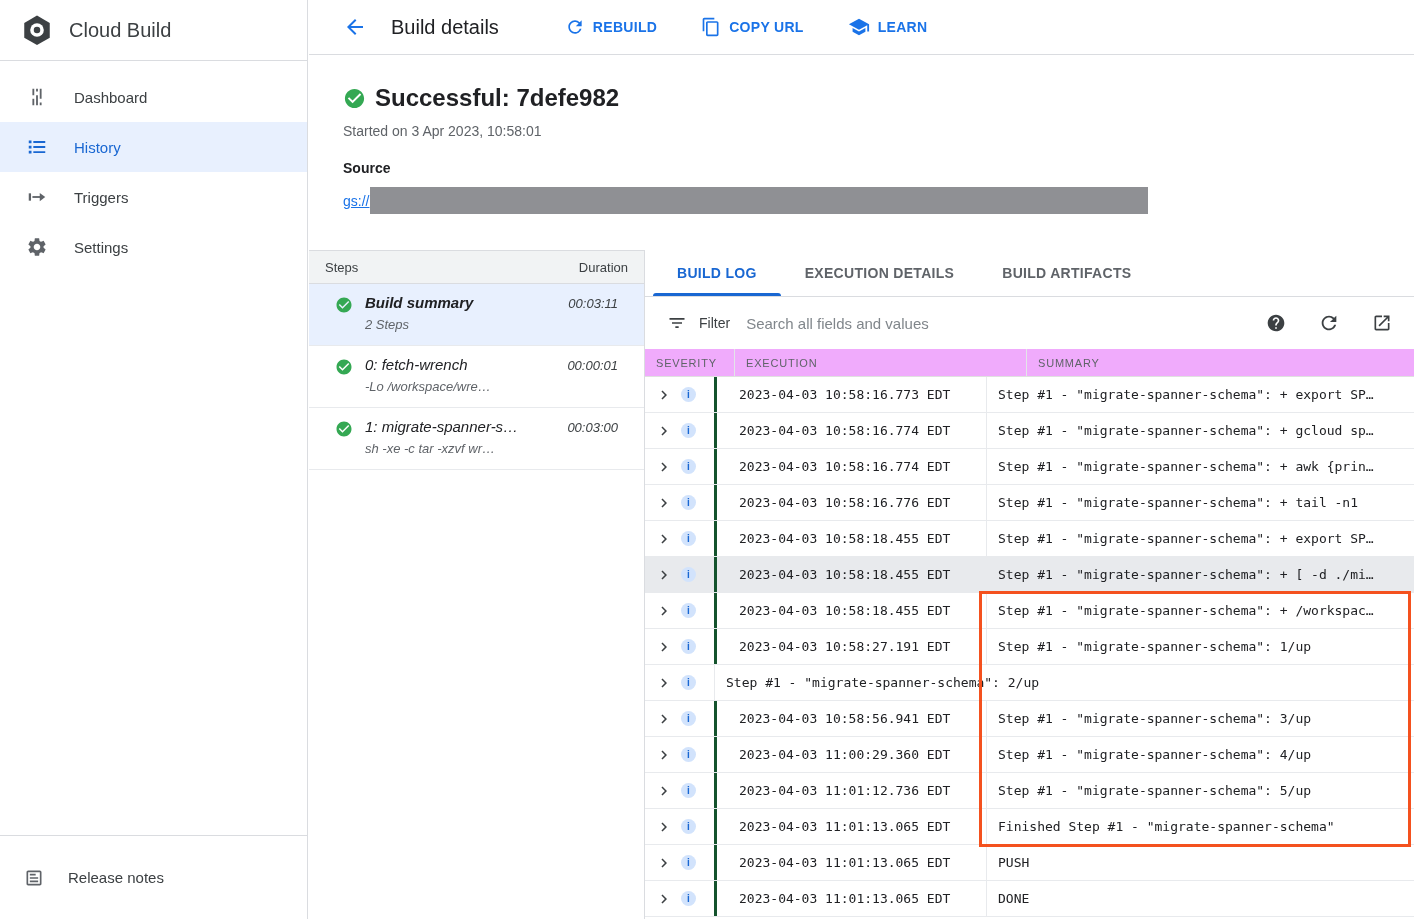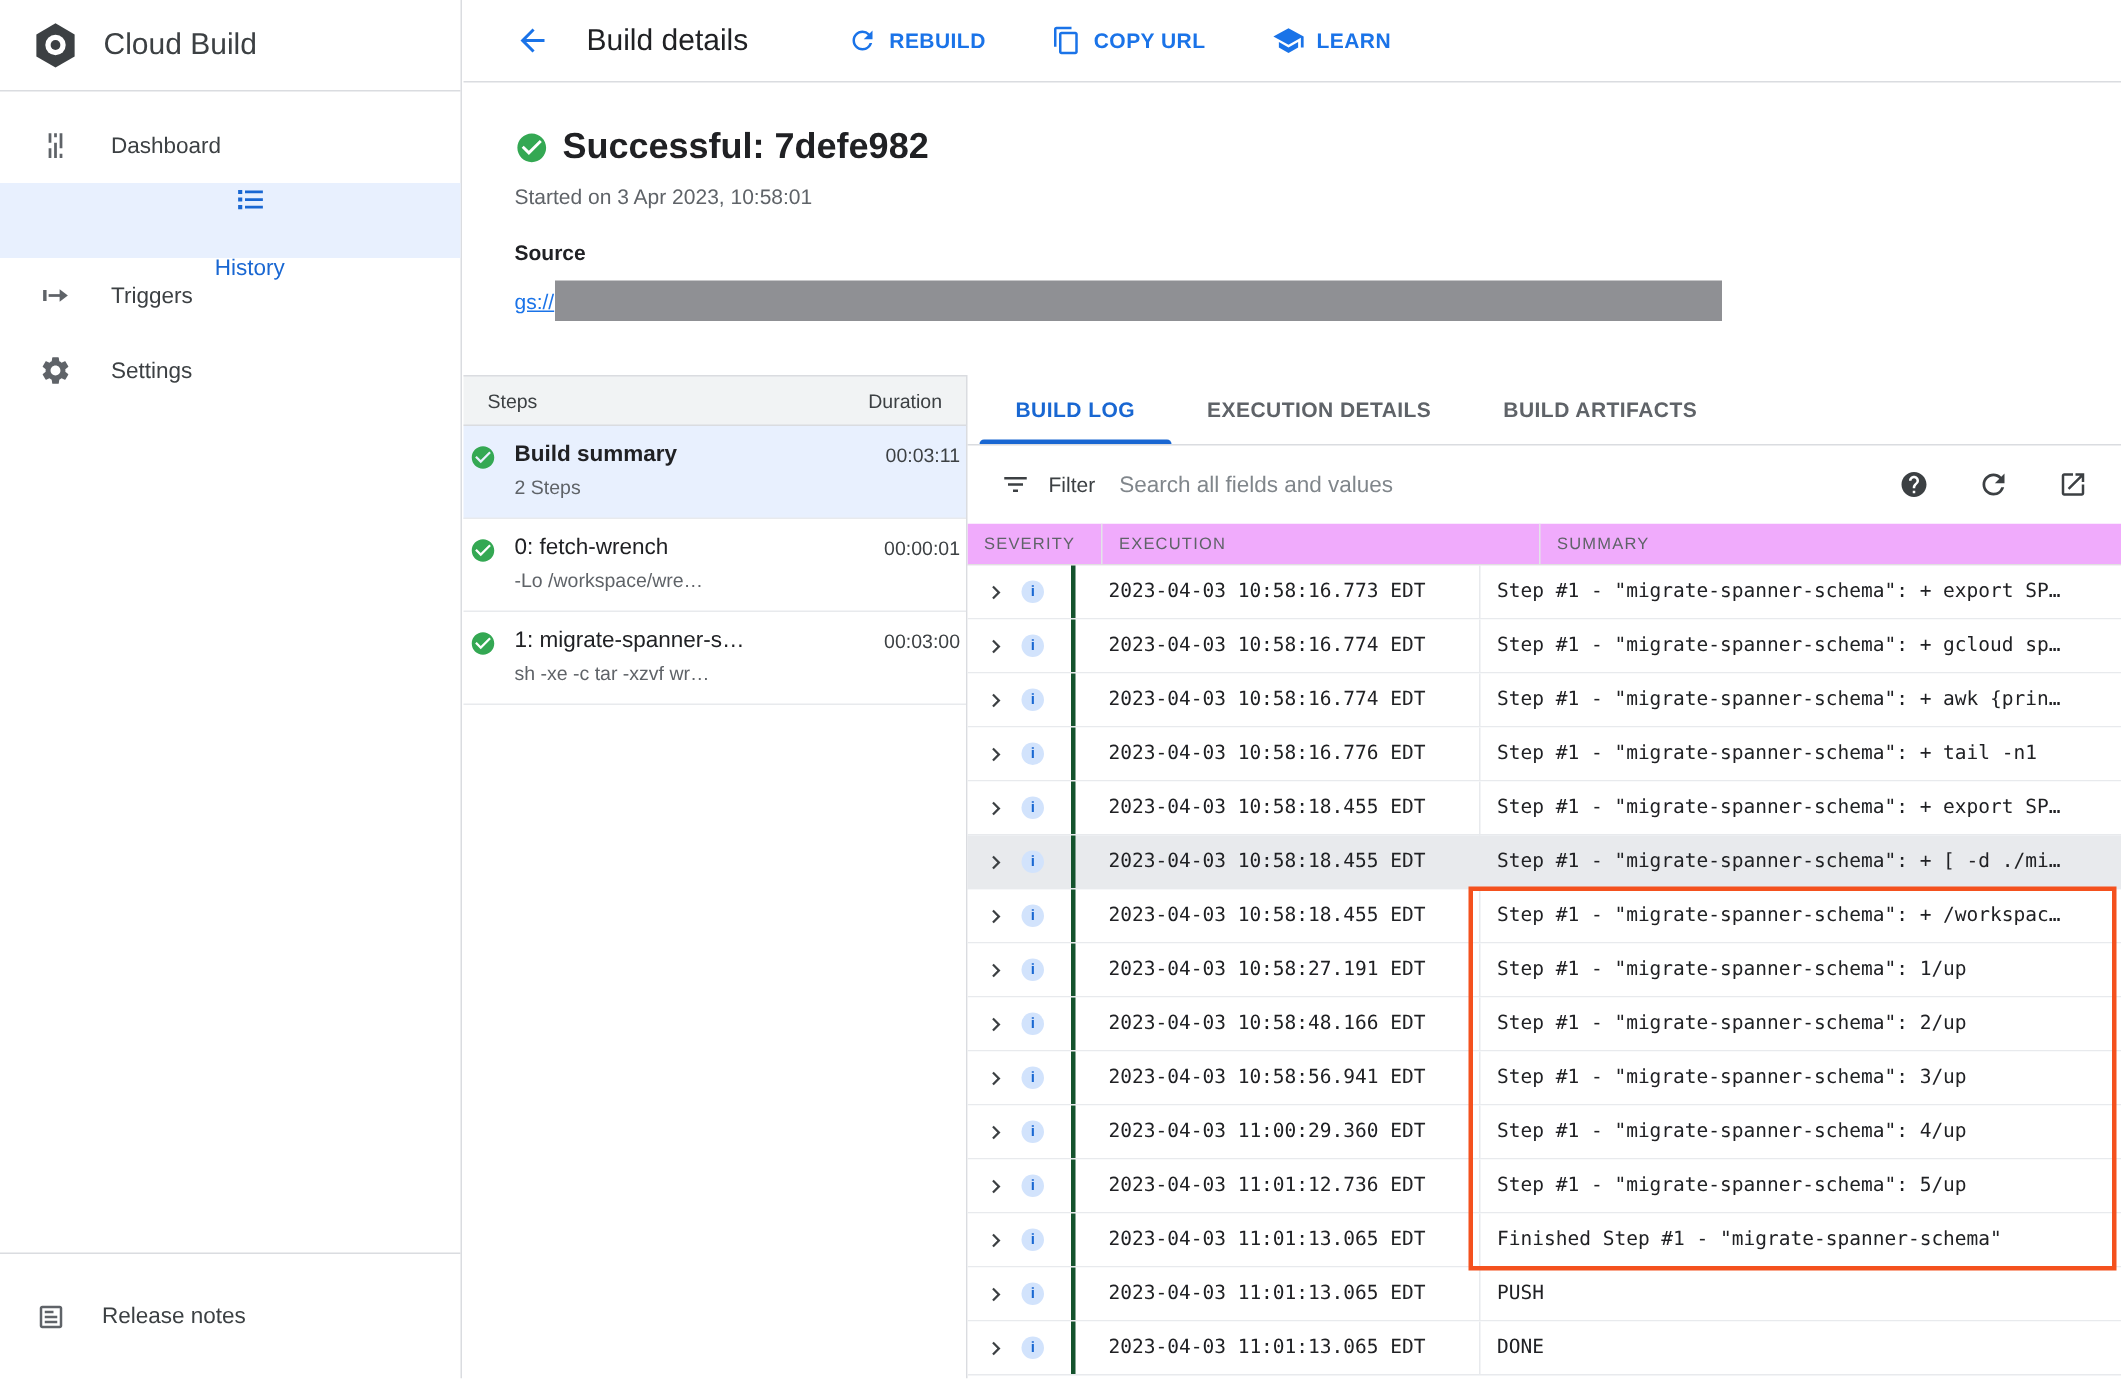--- a/index.html
+++ b/index.html
@@ -10,21 +10,21 @@
   }
   svg { display:block; }
 
   
   .sidebar { position:absolute; left:0; top:0; bottom:0; width:308px; background:#fff; border-right:1px solid #dadce0; }
   .sidebar-header { height:61px; border-bottom:1px solid #dadce0; display:flex; align-items:center; gap:15px; padding-left:20px; }
   .app-title { font-size:20px; color:#3c4043; }
   .nav { padding-top:11px; }
   .nav-item { height:50px; display:flex; align-items:center; gap:26px; padding-left:26px; font-size:15px; color:#3c4043; cursor:pointer; }
   .nav-item .nicon { width:22px; height:22px; color:#5f6368; display:flex; align-items:center; justify-content:center; }
-  .nav-item.active { background:#e8f0fe; color:#1967d2;flex-direction:column; }
+  .nav-item.active { background:#e8f0fe; color:#1967d2; }
   .nav-item.active .nicon { color:#1967d2; }
   .sidebar-footer { position:absolute; left:0; right:0; bottom:0; height:84px; border-top:1px solid #dadce0; display:flex; align-items:center; gap:24px; padding-left:24px; font-size:15px; color:#3c4043; cursor:pointer; }
   .sidebar-footer .nicon { color:#5f6368; }
 
   
   .main-header { position:absolute; left:309px; right:0; top:0; height:55px; border-bottom:1px solid #dadce0; display:flex; align-items:center; padding:0 22px 0 34px; background:#fff; }
   .back-btn { color:#1a73e8; margin-right:24px; cursor:pointer; display:flex; }
   .page-title { font-size:20px; color:#202124; margin-right:66px; }
   .tool-btn { display:flex; align-items:center; gap:8px; color:#1a73e8; font-size:14px; font-weight:bold; letter-spacing:.3px; cursor:pointer; }
   .tool-btn + .tool-btn { margin-left:44px; }
@@ -39,21 +39,21 @@
   .source-row { margin-top:11px; display:flex; align-items:center; }
   .source-link { font-size:14px; color:#1a73e8; text-decoration:underline; cursor:pointer; }
   .redaction-bar { width:778px; height:27px; background:#8f9094; margin-left:1px; }
 
   
   .columns { position:absolute; left:309px; right:0; top:250px; bottom:0; display:flex; }
 
   
   .steps-panel { flex:0 0 336px; width:336px; border-right:1px solid #dadce0; }
   .steps-header { height:34px; background:#f1f3f4; border-top:1px solid #dadce0; border-bottom:1px solid #dadce0; display:flex; align-items:center; justify-content:space-between; padding:0 16px; font-size:13px; color:#3c4043; }
-  .step-row { display:flex; gap:12px; padding:10px 4px; min-height:62px; border-bottom:1px solid #e8eaed; align-items:flex-start; cursor:pointer; }
+  .step-row { display:flex; gap:12px; padding:10px 26px; min-height:62px; border-bottom:1px solid #e8eaed; align-items:flex-start; cursor:pointer;font-style:italic; }
   .step-row.selected { background:#e8f0fe; }
   .step-check { margin-top:2px; flex:0 0 18px; }
   .step-texts { flex:1; min-width:0; }
   .step-title { font-size:15px; color:#202124; white-space:nowrap; overflow:hidden; }
   .step-row.bold .step-title { font-weight:bold; }
   .step-sub { font-size:13px; color:#5f6368; margin-top:6px; white-space:nowrap; overflow:hidden; }
   .step-duration { font-size:13px; color:#3c4043; margin-top:2px; }
 
   
   .log-panel { flex:1; min-width:0; display:flex; flex-direction:column; }
@@ -388,21 +388,20 @@
   </div>
           <div class="log-row">
     <div class="cell-sev">
       <span class="chev">
         <svg width="18" height="18" viewBox="0 0 24 24" fill="currentColor">
                   <path d="M10 6 8.59 7.41 13.17 12l-4.58 4.59L10 18l6-6z"></path>
                 </svg>
       </span>
       <span class="info-badge">i</span>
     </div>
-    <div class="cell-ts mono">2023-04-03 10:58:48.166 EDT</div>
     <div class="cell-sum mono">Step #1 - "migrate-spanner-schema": 2/up</div>
   </div>
           <div class="log-row">
     <div class="cell-sev">
       <span class="chev">
         <svg width="18" height="18" viewBox="0 0 24 24" fill="currentColor">
                   <path d="M10 6 8.59 7.41 13.17 12l-4.58 4.59L10 18l6-6z"></path>
                 </svg>
       </span>
       <span class="info-badge">i</span>

